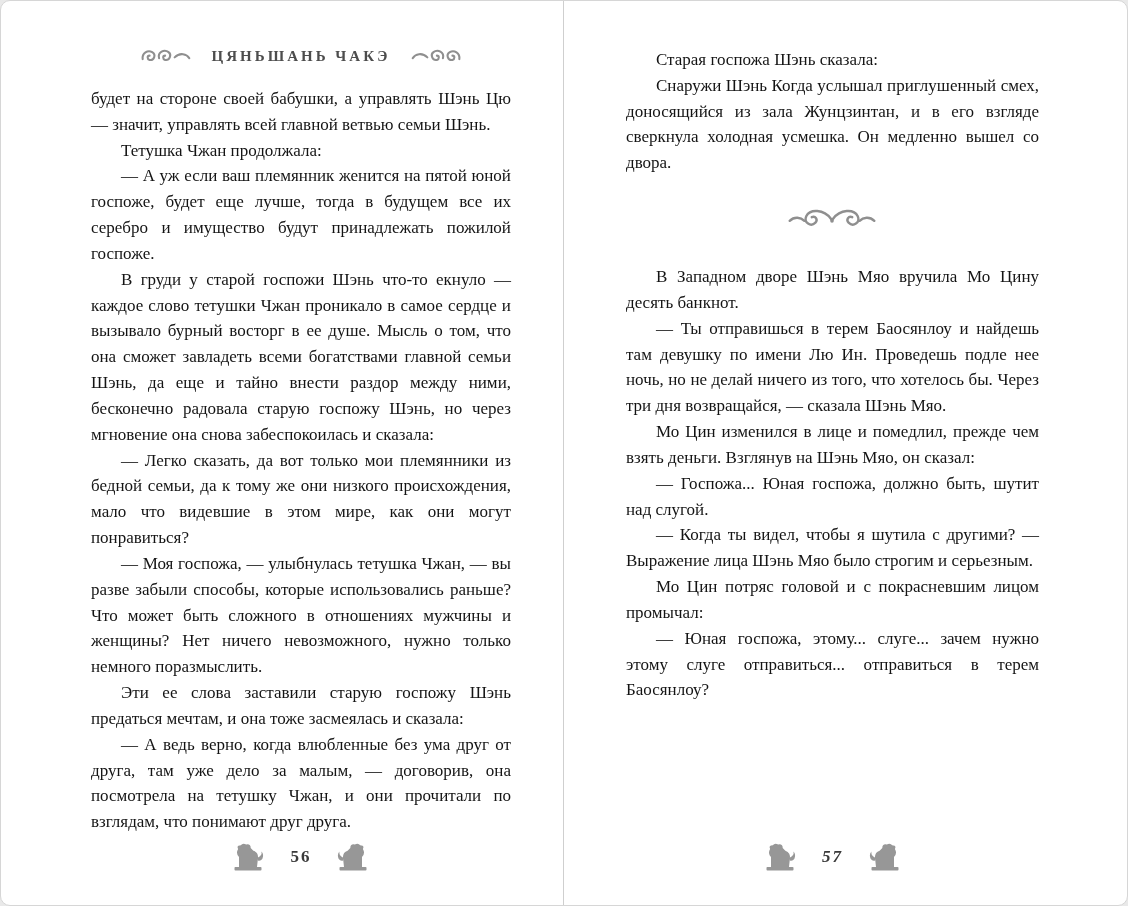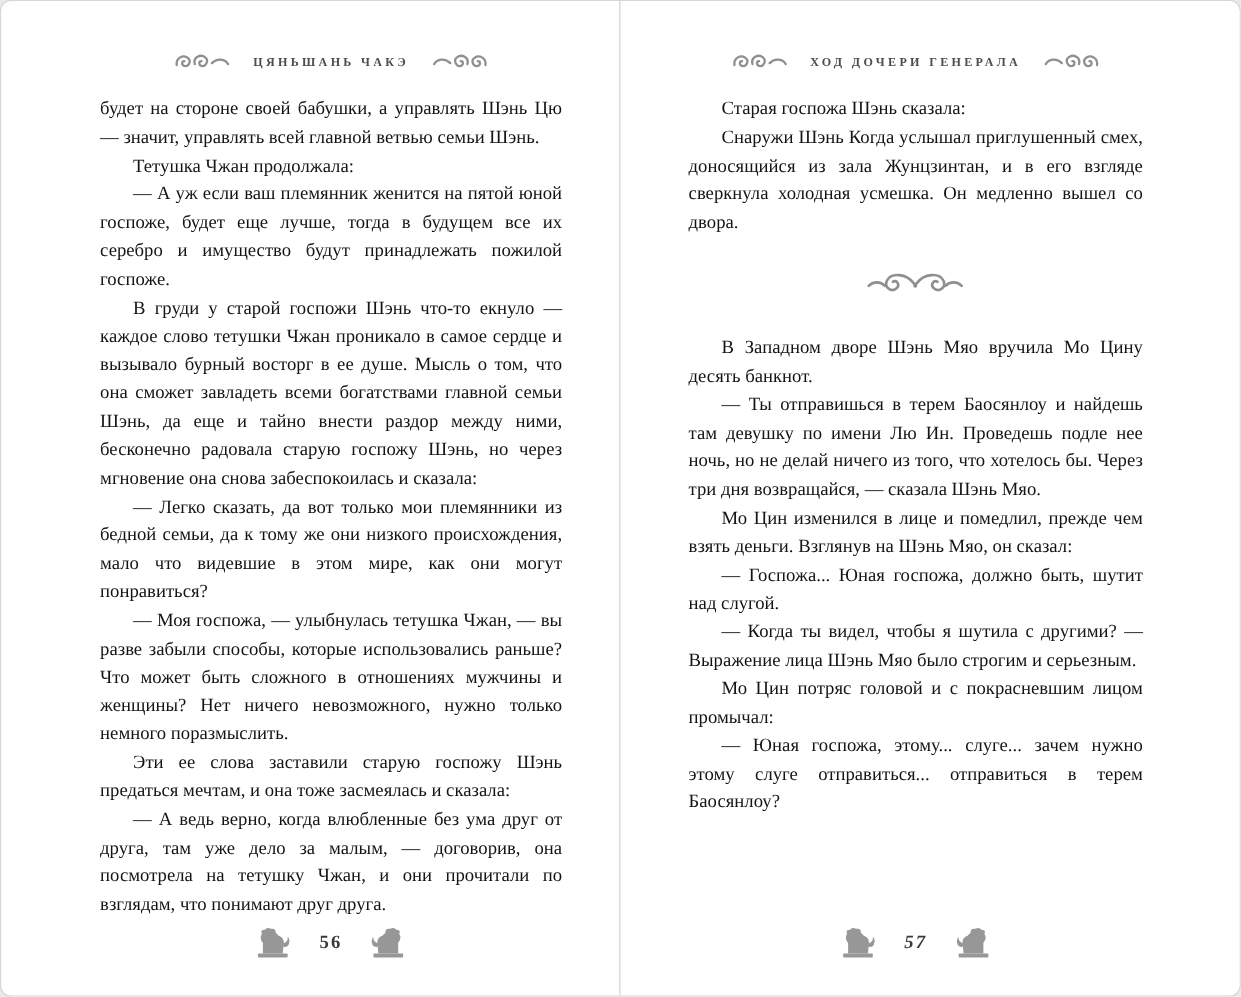--- a/index.html
+++ b/index.html
@@ -36,21 +36,21 @@
   .page-header {
     display: flex;
     align-items: center;
     justify-content: center;
     gap: 20px;
     margin-bottom: 20px;
     user-select: none;
   }
   .running-title {
     font-family: "Liberation Serif", serif;
-    font-size: 11px;
+    font-size: 15px;
     font-weight: 700;
     letter-spacing: 3px;
     color: #4d4d4d;
     white-space: nowrap;
   }
   .flip { transform: scaleX(-1); }
   .body-text p {
     margin: 0;
     text-indent: 30px;
     text-align: justify;
@@ -144,41 +144,20 @@
             <path d="M10 28 L10 17 Q6 13 9 8 Q7 4 12 4 Q14 1 18 3 Q23 2 23 7 L26 10 Q32 12 31 19 L30 28 Z"></path>
             <path d="M30 18 Q36 16 35 11 Q38 14 36 19 Q34 22 31 21 Z"></path>
           </g>
         </svg>
       </span>
     </div>
   </div>
 
   <div class="page page-right">
 
-    <div class="page-header">
-      <span class="ornament">
-        <svg width="52" height="19" viewBox="0 0 60 22">
-          <g fill="none" stroke="#8f8f8f" stroke-width="2.4" stroke-linecap="round">
-            <path d="M3 14 C2 7 9 3 14 6 C19 9 16 16 11 15 C8 14 8 10 11 10"></path>
-            <path d="M22 13 C20 6 28 2 33 6 C37 9 34 16 29 15 C26 14 26 10 29 10"></path>
-            <path d="M40 12 C46 6 54 8 57 13"></path>
-          </g>
-        </svg>
-      </span>
-      <span class="running-title">ХОД ДОЧЕРИ ГЕНЕРАЛА</span>
-      <span class="ornament flip">
-        <svg width="52" height="19" viewBox="0 0 60 22">
-          <g fill="none" stroke="#8f8f8f" stroke-width="2.4" stroke-linecap="round">
-            <path d="M3 14 C2 7 9 3 14 6 C19 9 16 16 11 15 C8 14 8 10 11 10"></path>
-            <path d="M22 13 C20 6 28 2 33 6 C37 9 34 16 29 15 C26 14 26 10 29 10"></path>
-            <path d="M40 12 C46 6 54 8 57 13"></path>
-          </g>
-        </svg>
-      </span>
-    </div>
 
     <div class="body-text">
       <p>Старая госпожа Шэнь сказала:</p>
       <p>Снаружи Шэнь Когда услышал приглушенный смех, доносящийся из зала Жунцзинтан, и в его взгляде сверкнула холодная усмешка. Он медленно вышел со двора.</p>
     </div>
 
     <div class="section-break">
       <span class="ornament">
         <svg width="92" height="26" viewBox="0 0 100 28">
           <g fill="none" stroke="#8f8f8f" stroke-width="2.6" stroke-linecap="round">

